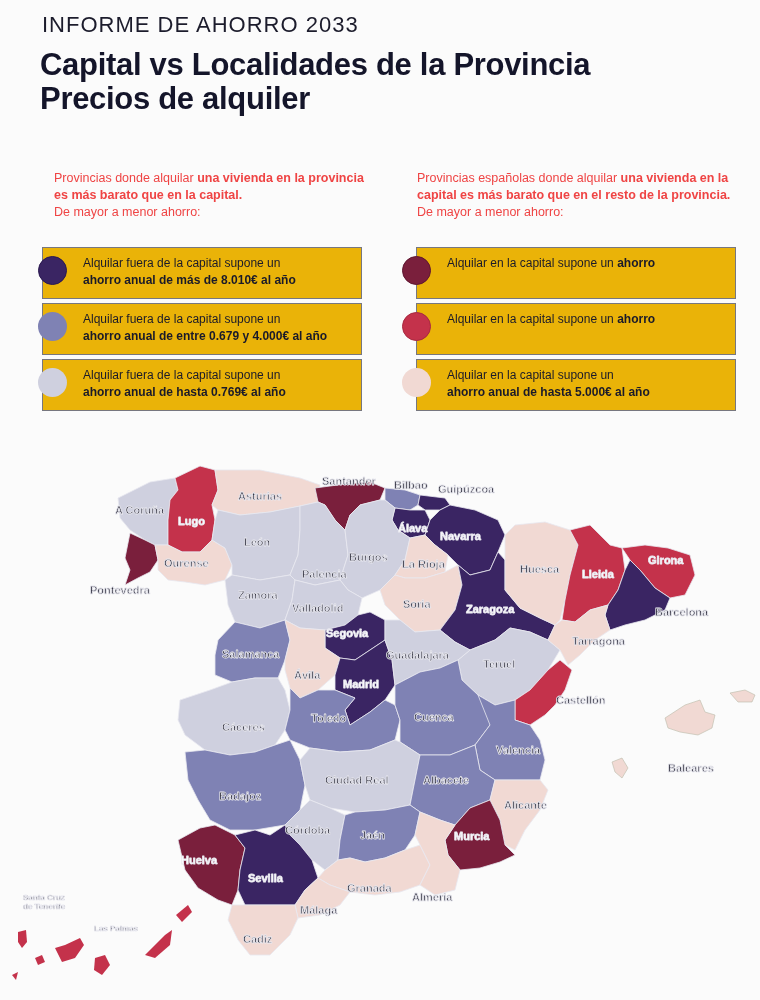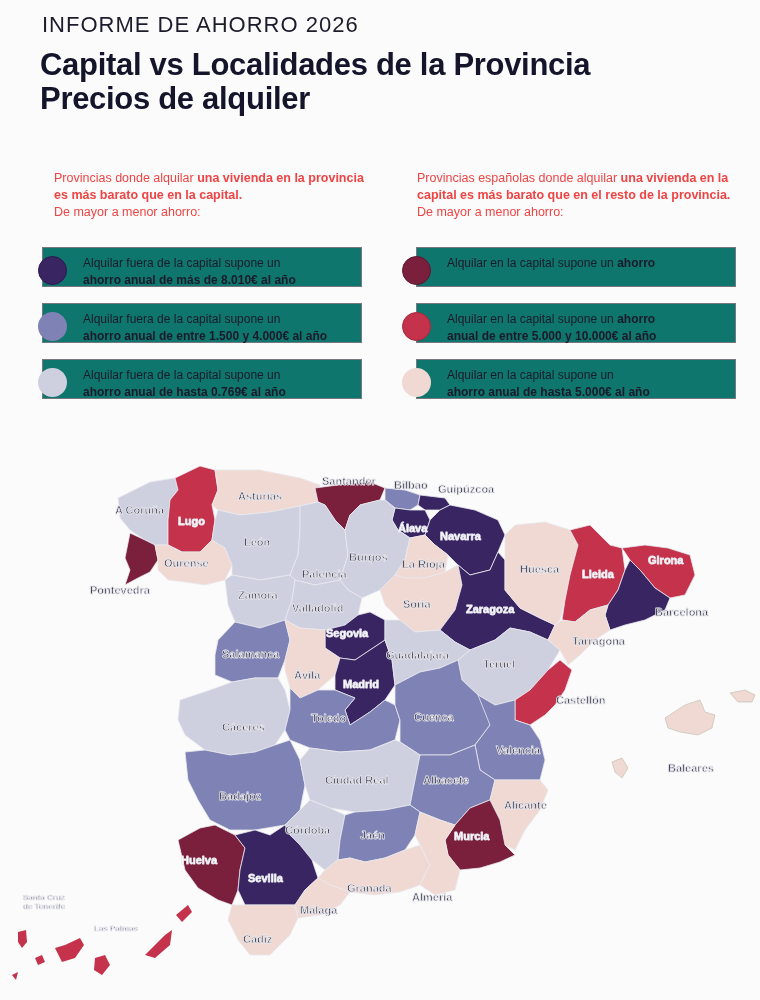--- a/index.html
+++ b/index.html
@@ -5,35 +5,35 @@
   * { box-sizing: border-box; margin: 0; padding: 0; }
   html, body { width: 760px; height: 1000px; background: #fbfbfb; overflow: hidden; }
   body { font-family: "Liberation Sans", "DejaVu Sans", sans-serif; color: #151528; position: relative; }
   .kicker { position: absolute; left: 42px; top: 12px; font-size: 22px; letter-spacing: 1px; color: #1c1c2c; font-weight: 400; }
   .title { position: absolute; left: 40px; top: 48px; font-size: 31px; line-height: 34px; font-weight: 700; color: #14152a; letter-spacing: -0.3px; }
   .title div { white-space: nowrap; }
   .intro { position: absolute; top: 170px; width: 320px; font-size: 12.5px; line-height: 17px; color: #ef4444; }
   .intro b { font-weight: 700; }
   .intro.left { left: 54px; }
   .intro.right { left: 417px; width: 320px; }
-  .legend-box { position: absolute; width: 320px; height: 40px; border: 1px solid #77777f; background: #0f766e; }
+  .legend-box { position: absolute; width: 320px; height: 52px; border: 1px solid #77777f; background: #eab308; }
   .legend-box .txt { position: absolute; left: 40px; top: 7px; font-size: 12px; line-height: 17px; color: #1a1a2a; white-space: nowrap; }
   .legend-box .txt b { font-weight: 700; }
   .dot { position: absolute; width: 29px; height: 29px; border-radius: 50%; }
   .map { position: absolute; left: 0; top: 440px; width: 760px; height: 560px; }
   .map svg { width: 760px; height: 560px; display: block; }
   .lbl { font-family: "Liberation Sans", sans-serif; font-weight: 700; font-size: 11px; }
   .lbl.dark { fill: #1a1a2a; }
   .lbl.light { fill: #ffffff; }
   .lbl.small { font-size: 8px; }
 </style>
 </head>
 <body>
 
-<div class="kicker">INFORME DE AHORRO 2026</div>
+<div class="kicker">INFORME DE AHORRO 2033</div>
 <div class="title">
   <div>Capital vs Localidades de la Provincia</div>
   <div>Precios de alquiler</div>
 </div>
 
 <div class="intro left">
   <span>Provincias donde alquilar </span><b>una vivienda en la provincia es más barato que en la capital.</b><br>
   <span>De mayor a menor ahorro:</span>
 </div>
 
@@ -41,21 +41,21 @@
   <div class="txt">
     <div>Alquilar fuera de la capital supone un</div>
     <div><b>ahorro anual de más de 8.010€ al año</b></div>
   </div>
 </div>
 <div class="dot" style="left:38px; top:256px; background:#3a2563; border:1px solid #2a1850;"></div>
 
 <div class="legend-box" style="left:42px; top:303px;">
   <div class="txt">
     <div>Alquilar fuera de la capital supone un</div>
-    <div><b>ahorro anual de entre 1.500 y 4.000€ al año</b></div>
+    <div><b>ahorro anual de entre 0.679 y 4.000€ al año</b></div>
   </div>
 </div>
 <div class="dot" style="left:38px; top:312px; background:#7f82b4;"></div>
 
 <div class="legend-box" style="left:42px; top:359px;">
   <div class="txt">
     <div>Alquilar fuera de la capital supone un</div>
     <div><b>ahorro anual de hasta 0.769€ al año</b></div>
   </div>
 </div>
@@ -68,21 +68,20 @@
 <div class="legend-box" style="left:416px; top:247px;">
   <div class="txt" style="left:30px;">
     <div><span>Alquilar en la capital supone un </span><b>ahorro</b></div>
   </div>
 </div>
 <div class="dot" style="left:402px; top:256px; background:#7a1f3c; border:1px solid #5e1530;"></div>
 
 <div class="legend-box" style="left:416px; top:303px;">
   <div class="txt" style="left:30px;">
     <div><span>Alquilar en la capital supone un </span><b>ahorro</b></div>
-    <div><b>anual de entre 5.000  y 10.000€ al año</b></div>
   </div>
 </div>
 <div class="dot" style="left:402px; top:312px; background:#c4324b; border:1px solid #a82840;"></div>
 
 <div class="legend-box" style="left:416px; top:359px;">
   <div class="txt" style="left:30px;">
     <div><span>Alquilar en la capital supone un</span></div>
     <div><b>ahorro anual de hasta 5.000€ al año</b></div>
   </div>
 </div>

